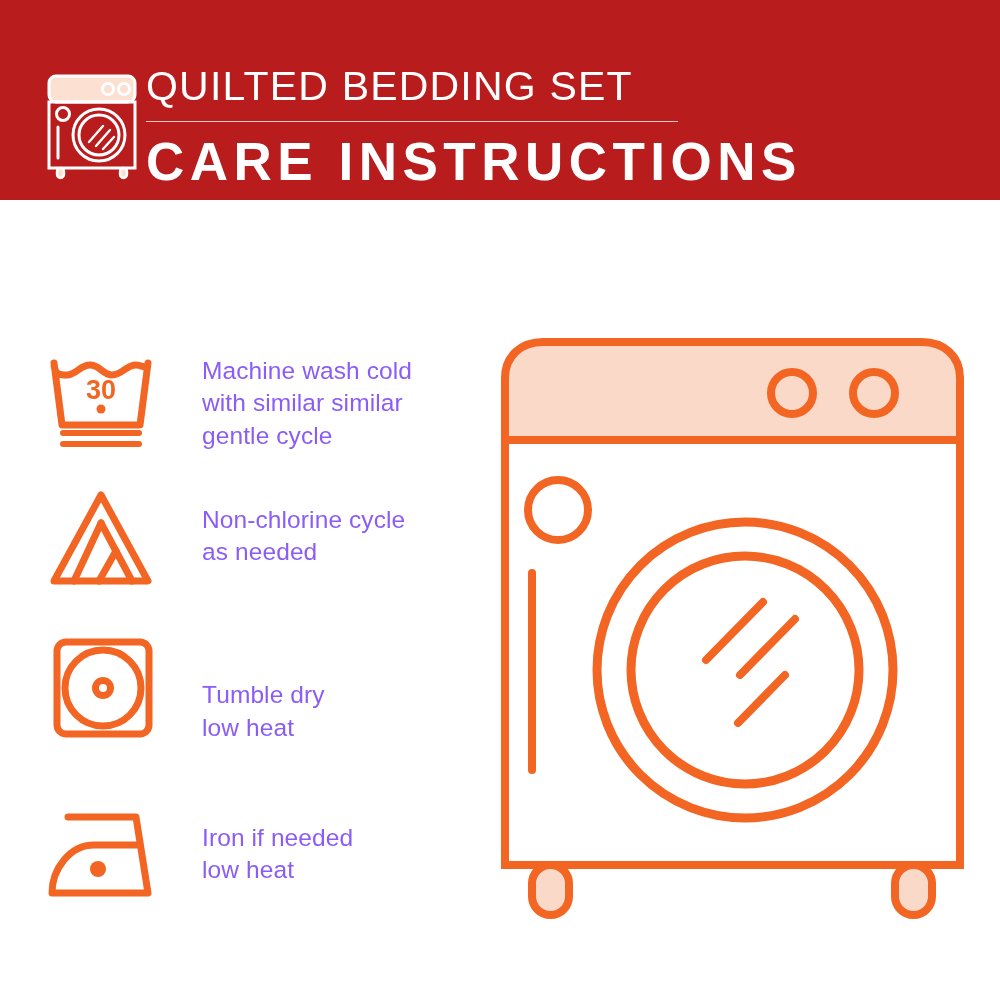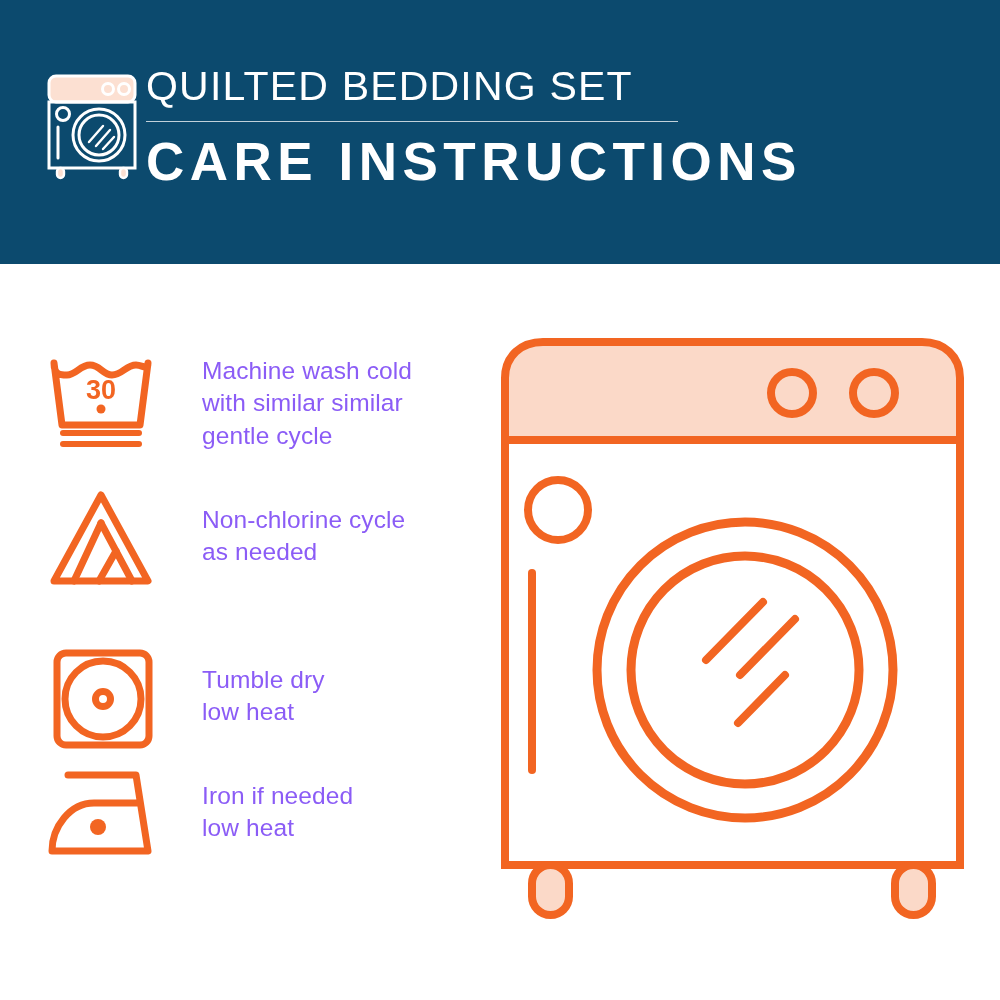--- a/index.html
+++ b/index.html
@@ -13,22 +13,22 @@
     position: relative;
     overflow: hidden;
     font-family: "Liberation Sans", sans-serif;
   }
 
   
   #header {
     position: absolute;
     left: 0; top: 0;
     width: 1000px;
-    height: 264px;
-    background: #0c4a6e;
+    height: 200px;
+    background: #b91c1c;
   }
   #header-logo {
     position: absolute;
     left: 44px;
     top: 72px;
     width: 96px;
     height: 108px;
   }
   #header-text {
     position: absolute;
@@ -70,22 +70,22 @@
   }
   .care-row {
     position: absolute;
     left: 44px;
     width: 440px;
     display: flex;
     align-items: flex-start;
   }
   #care-row-0 { top: 103px; }
   #care-row-1 { top: 245px; }
-  #care-row-2 { top: 405px; }
-  #care-row-3 { top: 523px; }
+  #care-row-2 { top: 394px; align-items: flex-end; }
+  #care-row-3 { top: 565px; }
 
   .care-symbol {
     width: 120px;
     flex: 0 0 120px;
     display: flex;
     align-items: center;
     justify-content: flex-start;
   }
   .care-text {
     color: #8b5cf6;

